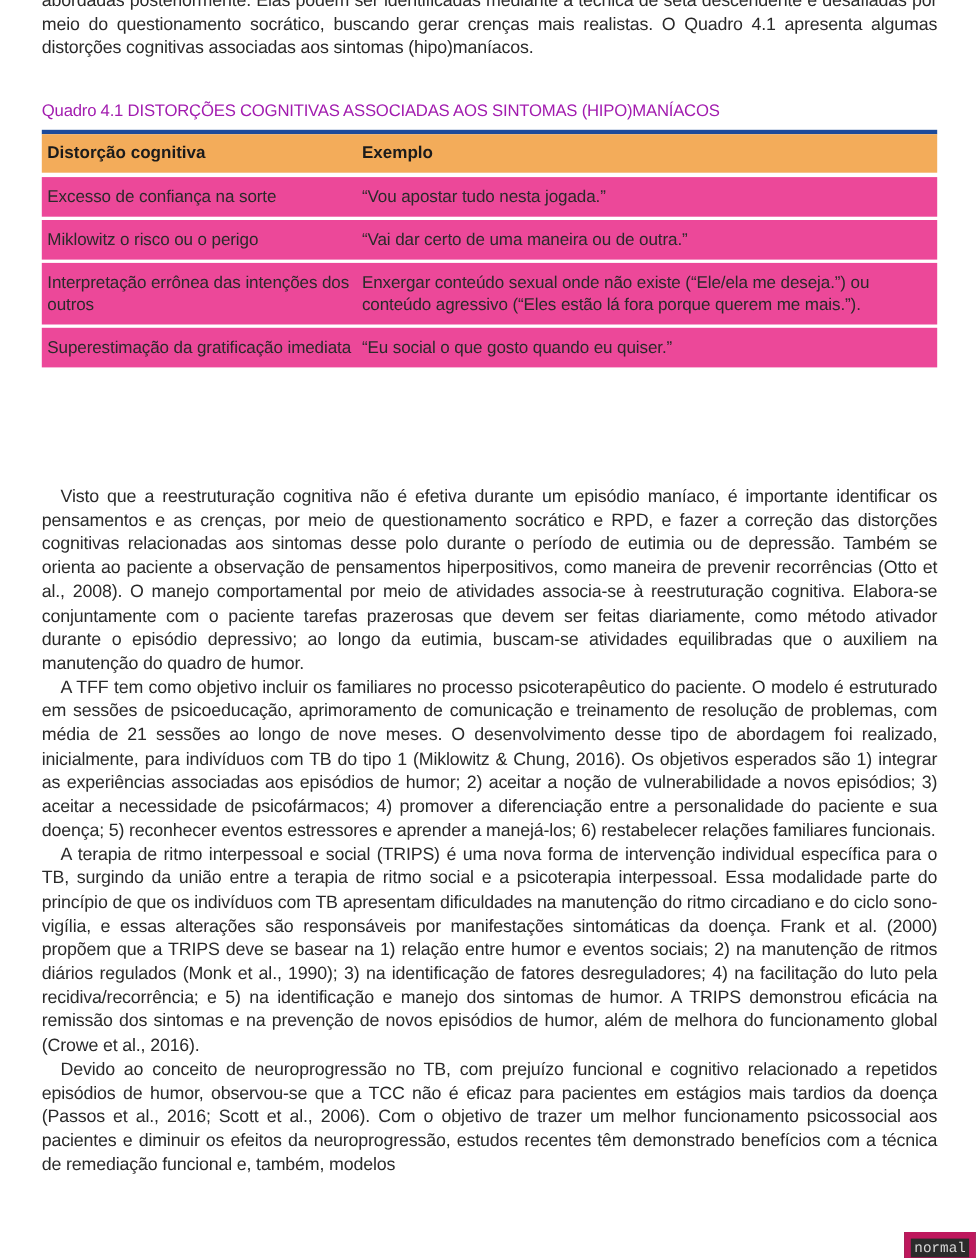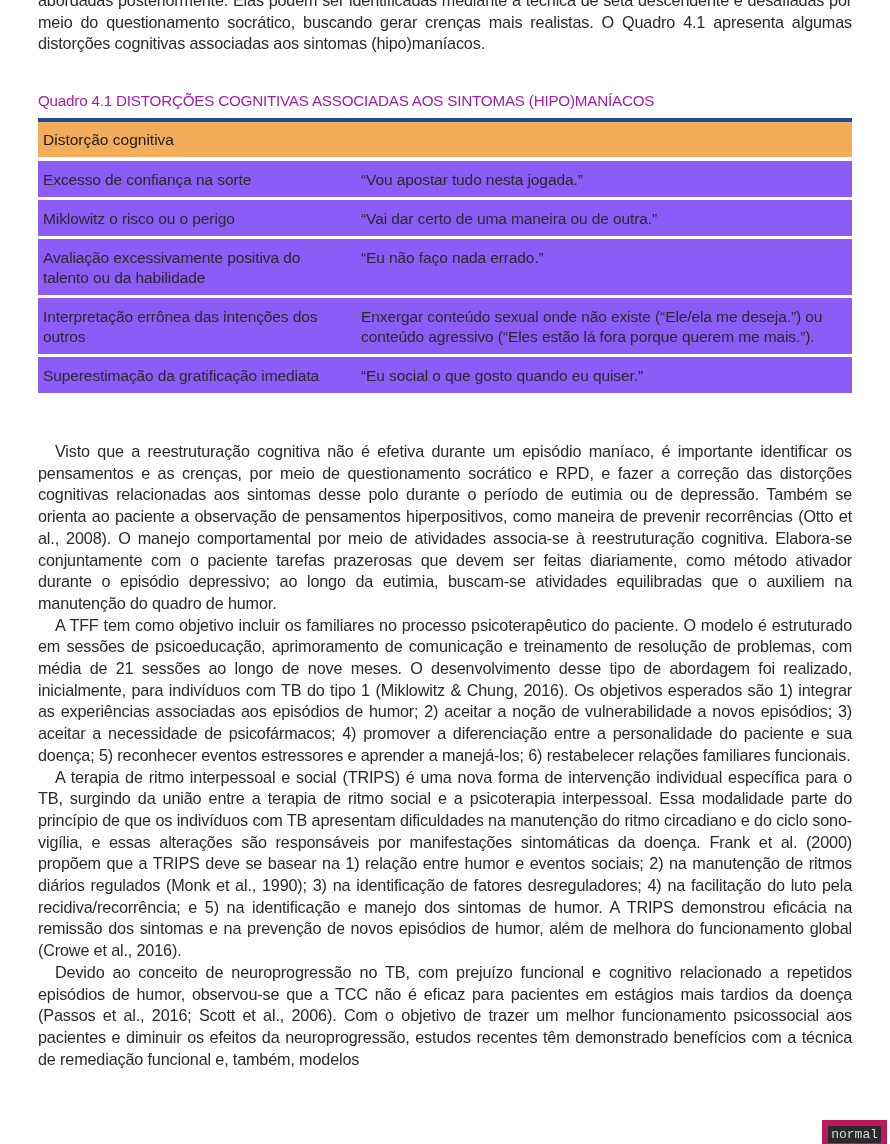--- a/index.html
+++ b/index.html
@@ -62,34 +62,33 @@
       padding-left: 5px;
       box-sizing: border-box;
       flex: none;
     }
     .col2 {
       flex: 1;
       padding-right: 8px;
       box-sizing: border-box;
     }
     .quadro-header .col1, .quadro-header .col2 {
-      font-weight: normal;
+      font-weight: bold;
       font-size: 15.5px;
       color: #1b1b1b;
     }
     .quadro-row {
       display: flex;
-      background: #8b5cf6;
+      background: #ec4899;
       font-size: 15.5px;
       line-height: 20px;
       color: #2a2a2a;
       padding: 9px 10px 7px 0;
       margin-bottom: 3px;
       letter-spacing: -0.1px;
-      gap: 32px;
     }
     .quadro-row:last-child {
       margin-bottom: 0;
       justify-content: center;
     }
     .body-text {
       position: absolute;
       left: 38px;
       top: 441px;
       width: 814px;
@@ -113,32 +112,29 @@
 <div class="intro">
   <p class="para">abordadas posteriormente. Elas podem ser identificadas mediante a técnica de seta descendente e desafiadas por meio do questionamento socrático, buscando gerar crenças mais realistas. O Quadro 4.1 apresenta algumas distorções cognitivas associadas aos sintomas (hipo)maníacos.</p>
 </div>
 
 <div class="caption">Quadro 4.1 DISTORÇÕES COGNITIVAS ASSOCIADAS AOS SINTOMAS (HIPO)MANÍACOS</div>
 
 <div class="quadro">
   <div class="quadro-topbar"></div>
   <div class="quadro-header">
     <div class="col1">Distorção cognitiva</div>
+    <div class="col2">Exemplo</div>
   </div>
   <div class="quadro-row">
     <div class="col1">Excesso de confiança na sorte</div>
     <div class="col2">“Vou apostar tudo nesta jogada.”</div>
   </div>
   <div class="quadro-row">
     <div class="col1">Miklowitz o risco ou o perigo</div>
     <div class="col2">“Vai dar certo de uma maneira ou de outra.”</div>
-  </div>
-  <div class="quadro-row">
-    <div class="col1">Avaliação excessivamente positiva do talento ou da habilidade</div>
-    <div class="col2">“Eu não faço nada errado.”</div>
   </div>
   <div class="quadro-row">
     <div class="col1">Interpretação errônea das intenções dos outros</div>
     <div class="col2">Enxergar conteúdo sexual onde não existe (“Ele/ela me deseja.”) ou conteúdo agressivo (“Eles estão lá fora porque querem me mais.”).</div>
   </div>
   <div class="quadro-row">
     <div class="col1">Superestimação da gratificação imediata</div>
     <div class="col2">“Eu social o que gosto quando eu quiser.”</div>
   </div>
 </div>

